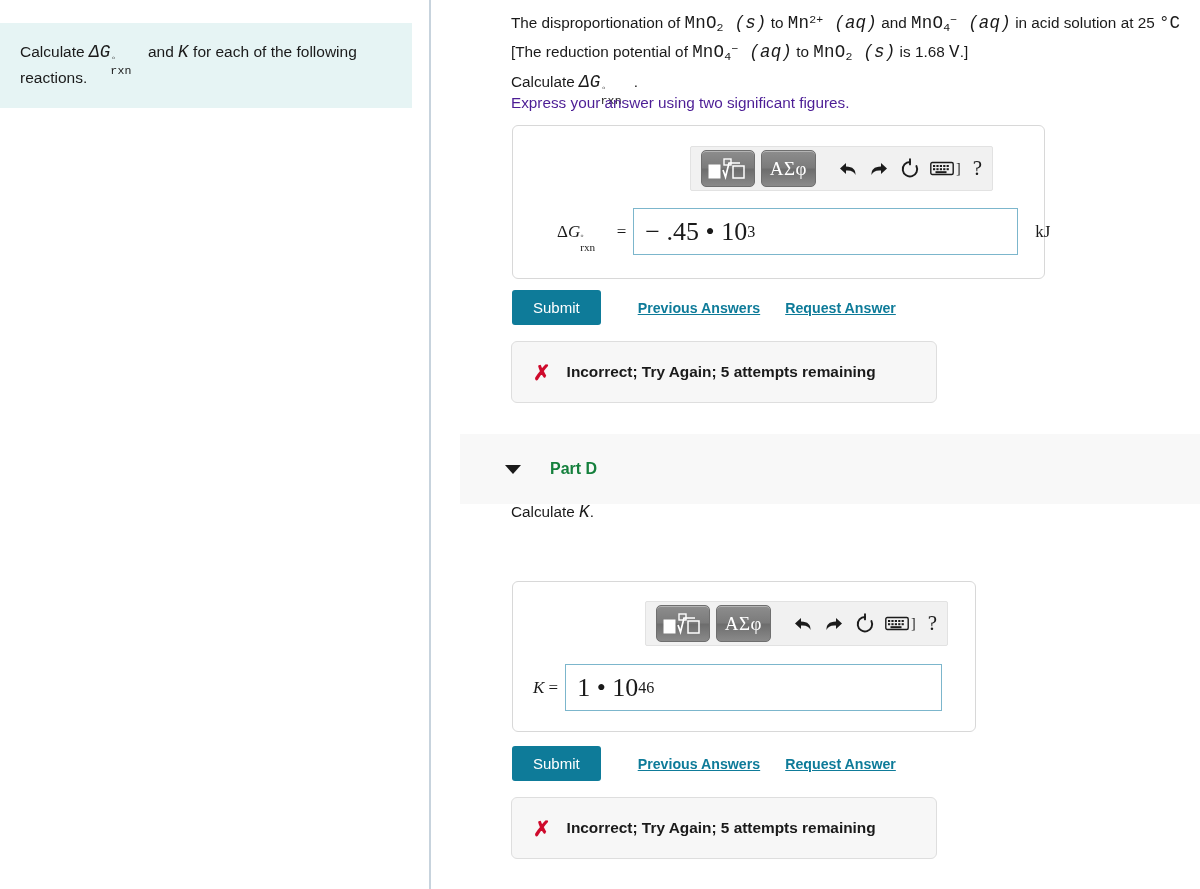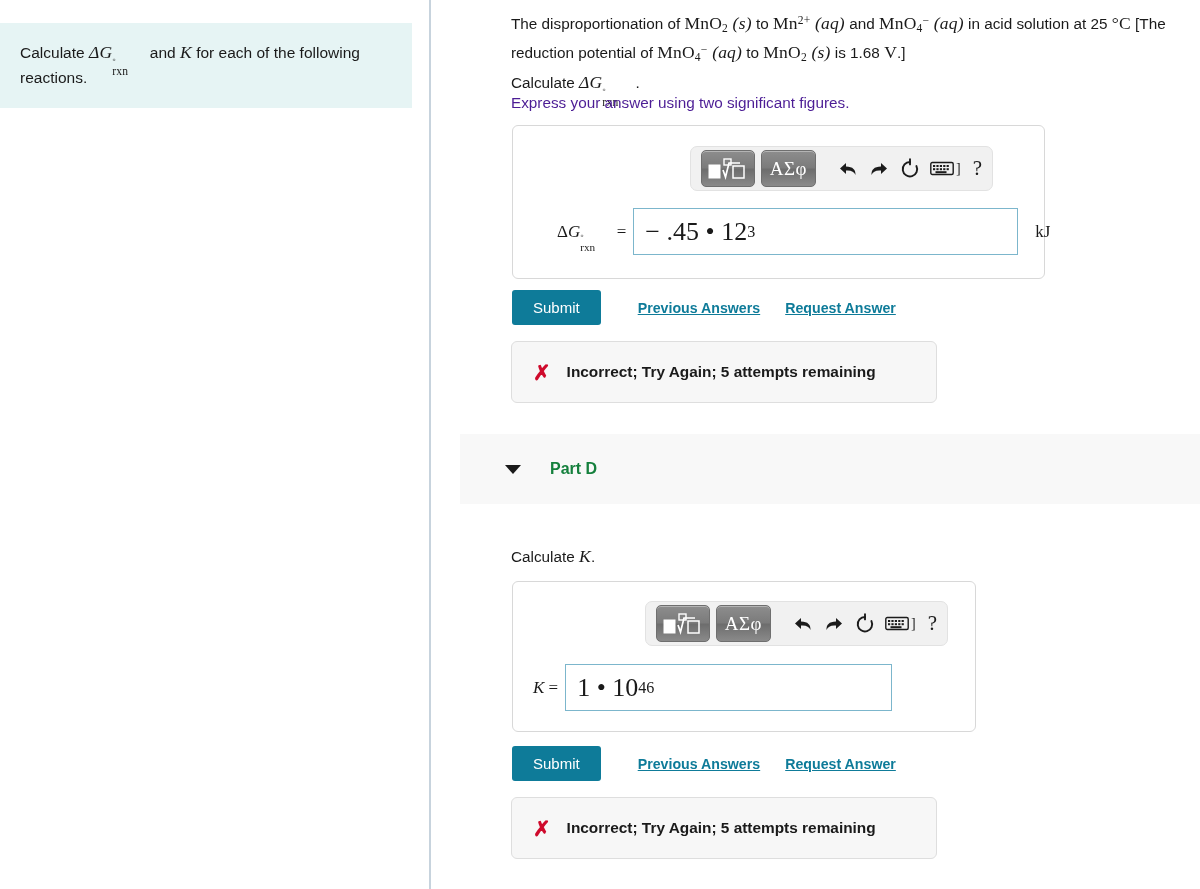--- a/index.html
+++ b/index.html
@@ -76,21 +76,21 @@
     position: absolute;
     left: 80px;
     font-weight: normal;
     font-size: 15.3px;
     color: #4c1d95;
   }
   .express-a { top: 94px; }
 
   
   .m {
-    font-family: Liberation Serif, serif;
+    font-family: Liberation Mono, monospace;
     font-size: 17.5px;
     letter-spacing: .2px;
     text-align: center;
   }
   .m-it { font-style: italic; }
   .sub {
     font-size: 0.66em;
     vertical-align: -0.28em;
     font-style: normal;
   }
@@ -136,21 +136,21 @@
     left: 81px;
     top: 581px;
     width: 464px;
     height: 151px;
   }
 
   .mathbar {
     position: absolute;
     background: #f1f1f1;
     border: 1px solid #e2e2e2;
-    border-radius: 7px;
+    border-radius: 2px;
     box-sizing: border-box;
     display: flex;
     align-items: center;
     padding: 12px 10px;
   }
   .bar-a { left: 177px; top: 20px; width: 303px; height: 45px; }
   .bar-b { left: 132px; top: 19px; width: 303px; height: 45px; }
 
   .mbtn {
     width: 57px;
@@ -226,21 +226,21 @@
     box-sizing: border-box;
     display: flex;
     align-items: center;
     padding-left: 11px;
     font-family: "Liberation Serif", "DejaVu Serif", serif;
     font-size: 26px;
     color: #1a1a1a;
     cursor: text;
   }
   .input-a { width: 385px; height: 47px; }
-  .input-b { width: 327px; height: 47px; }
+  .input-b { width: 377px; height: 47px; }
   .unit {
     font-family: "Liberation Serif", "DejaVu Serif", serif;
     font-size: 17px;
     margin-left: 17px;
   }
   .val-sup {
     font-size: 0.62em;
     vertical-align: 0.62em;
   }
 
@@ -323,21 +323,21 @@
   }
   .part-title {
     font-weight: bold;
     font-size: 16px;
     color: #15803d;
   }
 
   .calc-k {
     position: absolute;
     left: 80px;
-    top: 546px;
+    top: 502px;
     font-size: 15.3px;
   }
   .express-b { top: 551px; }
 </style>
 </head>
 <body>
 
 <div class="page">
 
   <div class="left-col">
@@ -405,21 +405,21 @@
             </g>
           </svg>
           <span class="kbd-bracket">]</span>
         </div>
         <div class="help-q">?</div>
       </div>
 
       <div class="field-row row-a">
         <span class="field-label">Δ<span class="m-it" style="font-style:italic;">G</span><span class="deg-sub"><span class="dg">◦</span><span class="rx">rxn</span></span> =</span>
         <div class="field-input input-a">
-          <span>− .45 • 12</span>
+          <span>− .45 • 10</span>
             <span class="val-sup">3</span>
         </div>
         <span class="unit">kJ</span>
       </div>
     </div>
 
     <div class="actions actions-a">
       <button class="submit-btn">Submit</button>
       <a class="link first">Previous Answers</a>
       <a class="link">Request Answer</a>

